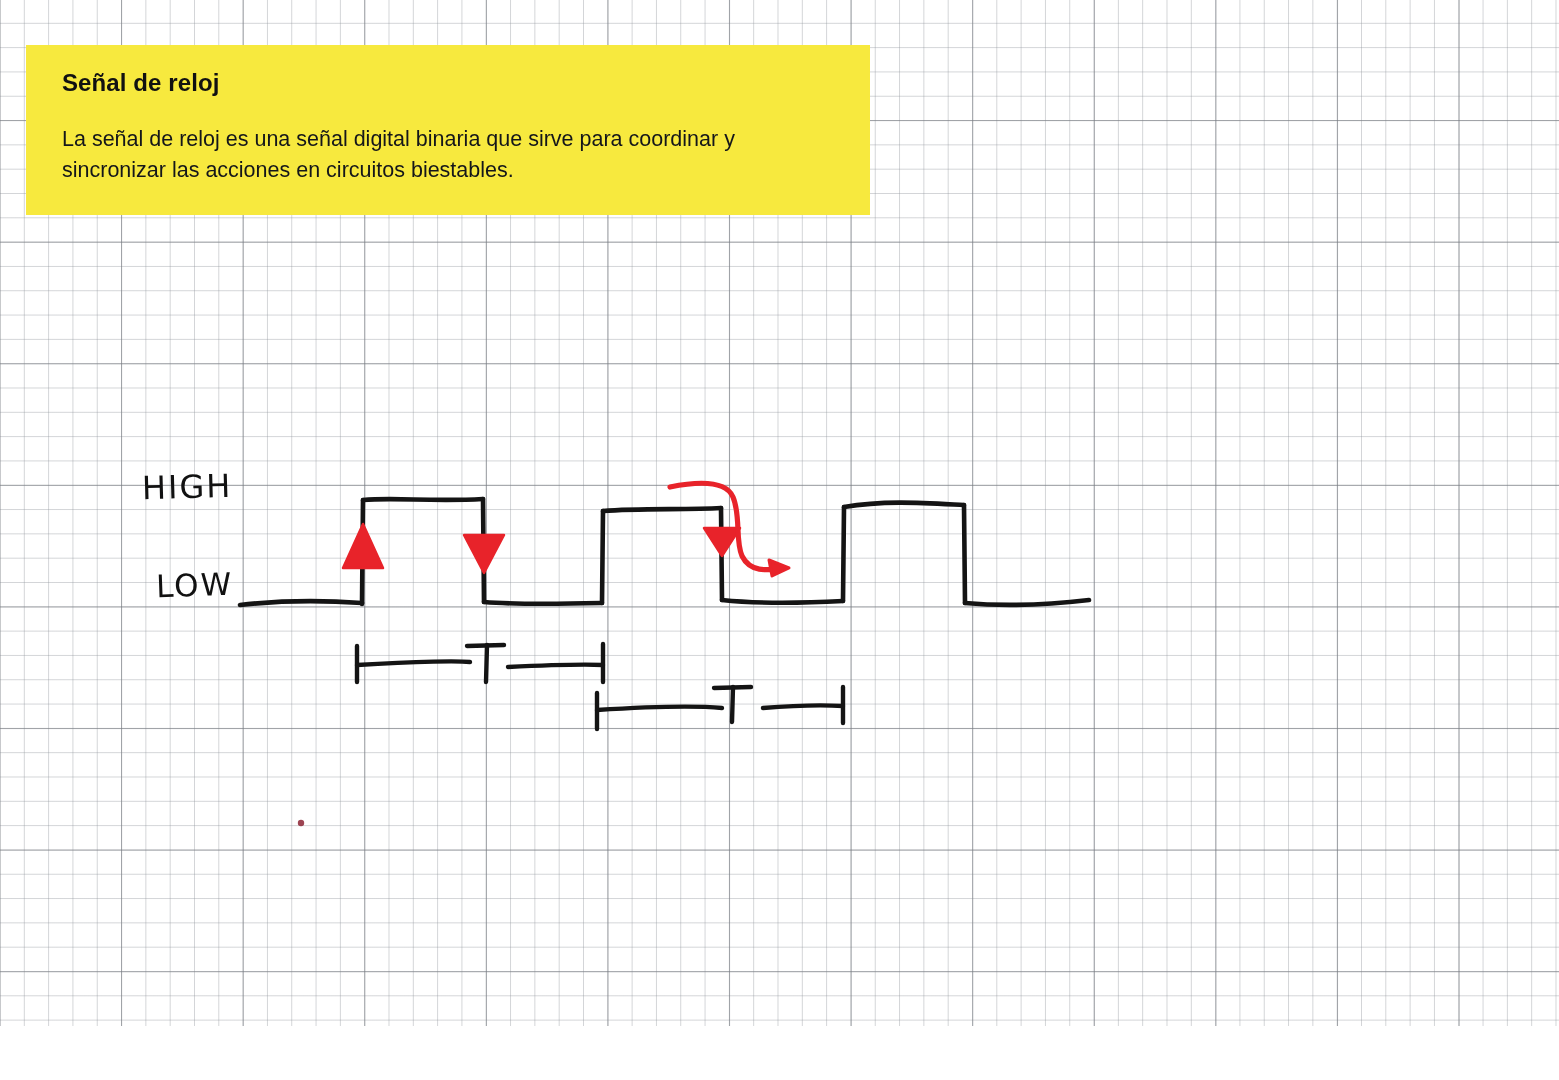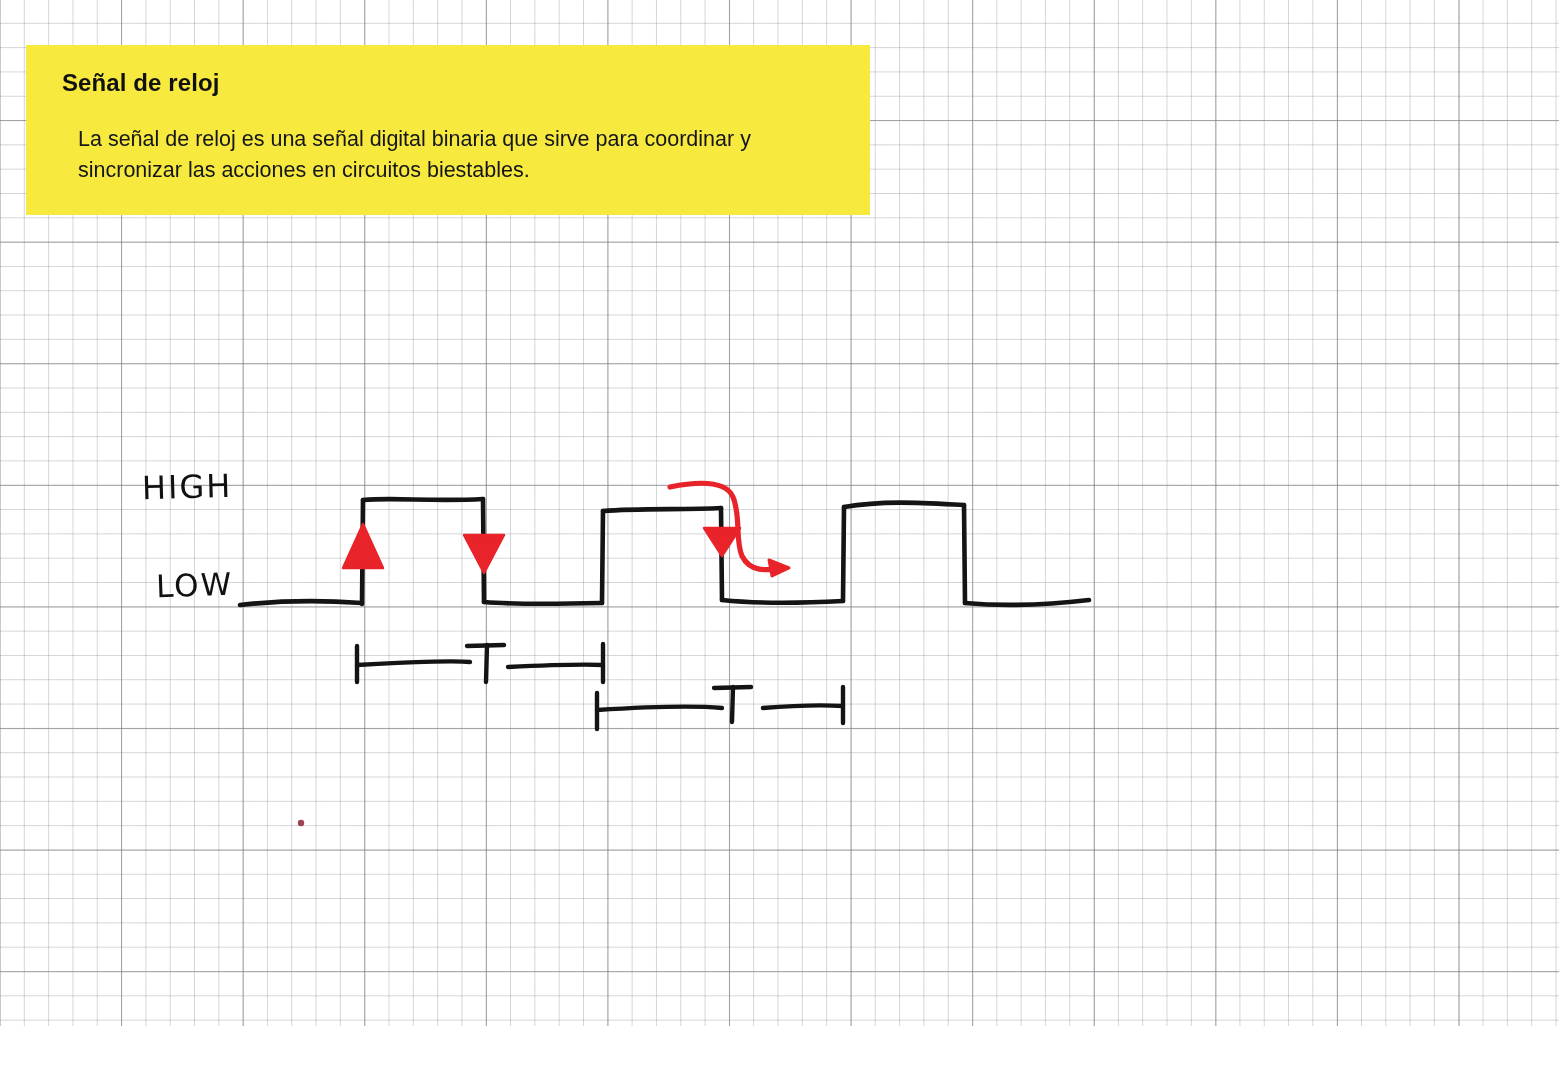--- a/index.html
+++ b/index.html
@@ -59,21 +59,21 @@
     color: #111111;
     letter-spacing: 0.1px;
     line-height: 1.2;
     margin: 0 0 26px 0;
   }
   #note-body {
     font-size: 21.5px;
     font-weight: normal;
     color: #14161a;
     line-height: 1.43;
-    margin: 16px;
+    margin: 0;
     max-width: 800px;
   }
 
   
   #drawing {
     position: absolute;
     left: 0;
     top: 0;
     width: 1559px;
     height: 1080px;

